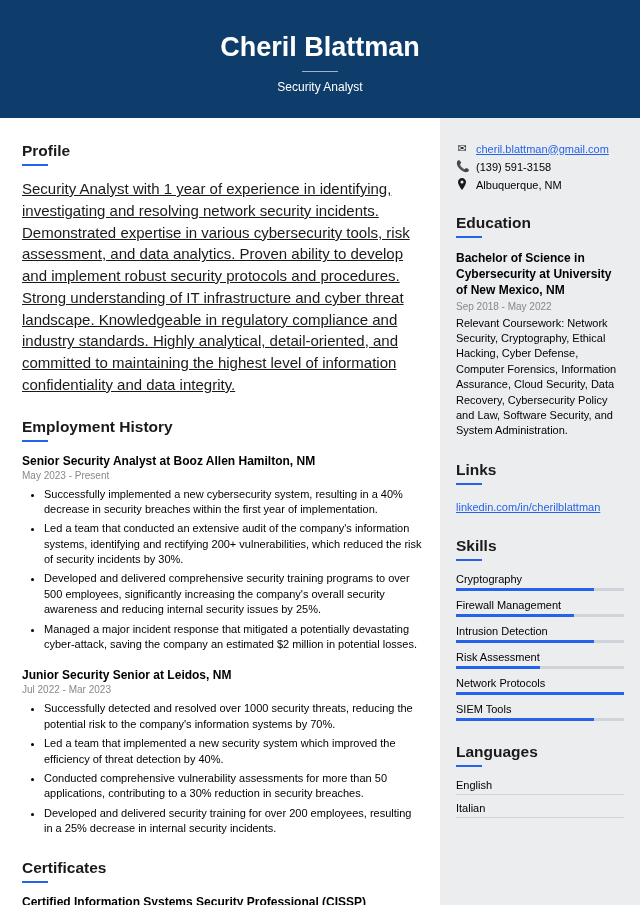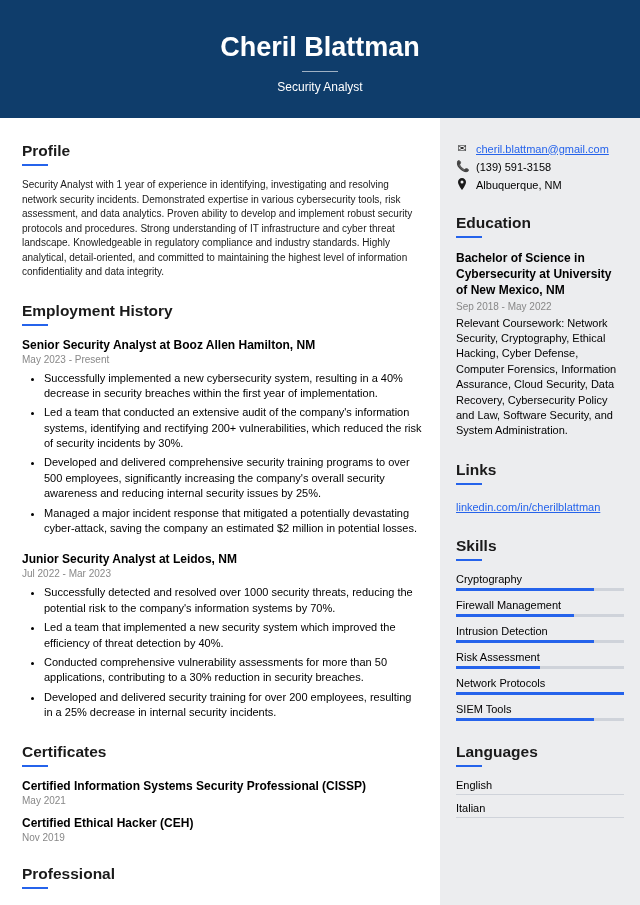--- a/index.html
+++ b/index.html
@@ -7,21 +7,21 @@
     .header { background: #0f3d6b; color: #fff; text-align: center; padding: 32px 0 24px; }
     .header h1 { font-size: 27px; font-weight: 700; margin-bottom: 2px; }
     .header .title-rule { width: 36px; height: 1px; background: #fff; margin: 8px auto; opacity: 0.6; }
     .header .subtitle { font-size: 12px; }
     .content { display: flex; }
     .main { flex: 1; padding: 24px 18px 18px 22px; }
     .sidebar { width: 200px; background: #ecedef; padding: 24px 16px 18px; }
     .section-heading { font-size: 15.5px; font-weight: 700; color: #1a1a1a; margin-bottom: 4px; }
     .rule { width: 26px; height: 2px; background: #2563eb; margin-bottom: 12px; }
     .section { margin-bottom: 22px; }
-    .profile-text { font-size: 10px; line-height: 1.45; color: #1a1a1a; }
+    .profile-text { font-size: 15px; line-height: 1.45; color: #1a1a1a; text-decoration: underline; }
     .job { margin-bottom: 16px; }
     .job-title { font-size: 12px; font-weight: 700; margin-bottom: 2px; }
     .job-dates { font-size: 10px; color: #888; margin-bottom: 6px; }
     .job ul { list-style: disc; padding-left: 22px; }
     .job li { font-size: 11px; line-height: 1.4; margin-bottom: 4px; }
     .cert { margin-bottom: 10px; }
     .cert-name { font-size: 12px; font-weight: 700; margin-bottom: 2px; }
     .cert-date { font-size: 10px; color: #888; }
     .contact-row { display: flex; align-items: center; gap: 8px; font-size: 11px; margin-bottom: 5px; }
     .contact-row .icon { width: 12px; text-align: center; color: #1a1a1a; }
@@ -64,21 +64,21 @@
             <div class="job-title">Senior Security Analyst at Booz Allen Hamilton, NM</div>
             <div class="job-dates">May 2023 - Present</div>
             <ul>
               <li>Successfully implemented a new cybersecurity system, resulting in a 40% decrease in security breaches within the first year of implementation.</li>
               <li>Led a team that conducted an extensive audit of the company's information systems, identifying and rectifying 200+ vulnerabilities, which reduced the risk of security incidents by 30%.</li>
               <li>Developed and delivered comprehensive security training programs to over 500 employees, significantly increasing the company's overall security awareness and reducing internal security issues by 25%.</li>
               <li>Managed a major incident response that mitigated a potentially devastating cyber-attack, saving the company an estimated $2 million in potential losses.</li>
             </ul>
           </div>
           <div class="job">
-            <div class="job-title">Junior Security Analyst at Leidos, NM</div>
+            <div class="job-title">Junior Security Senior at Leidos, NM</div>
             <div class="job-dates">Jul 2022 - Mar 2023</div>
             <ul>
               <li>Successfully detected and resolved over 1000 security threats, reducing the potential risk to the company's information systems by 70%.</li>
               <li>Led a team that implemented a new security system which improved the efficiency of threat detection by 40%.</li>
               <li>Conducted comprehensive vulnerability assessments for more than 50 applications, contributing to a 30% reduction in security breaches.</li>
               <li>Developed and delivered security training for over 200 employees, resulting in a 25% decrease in internal security incidents.</li>
             </ul>
           </div>
         </div>
     </div>

